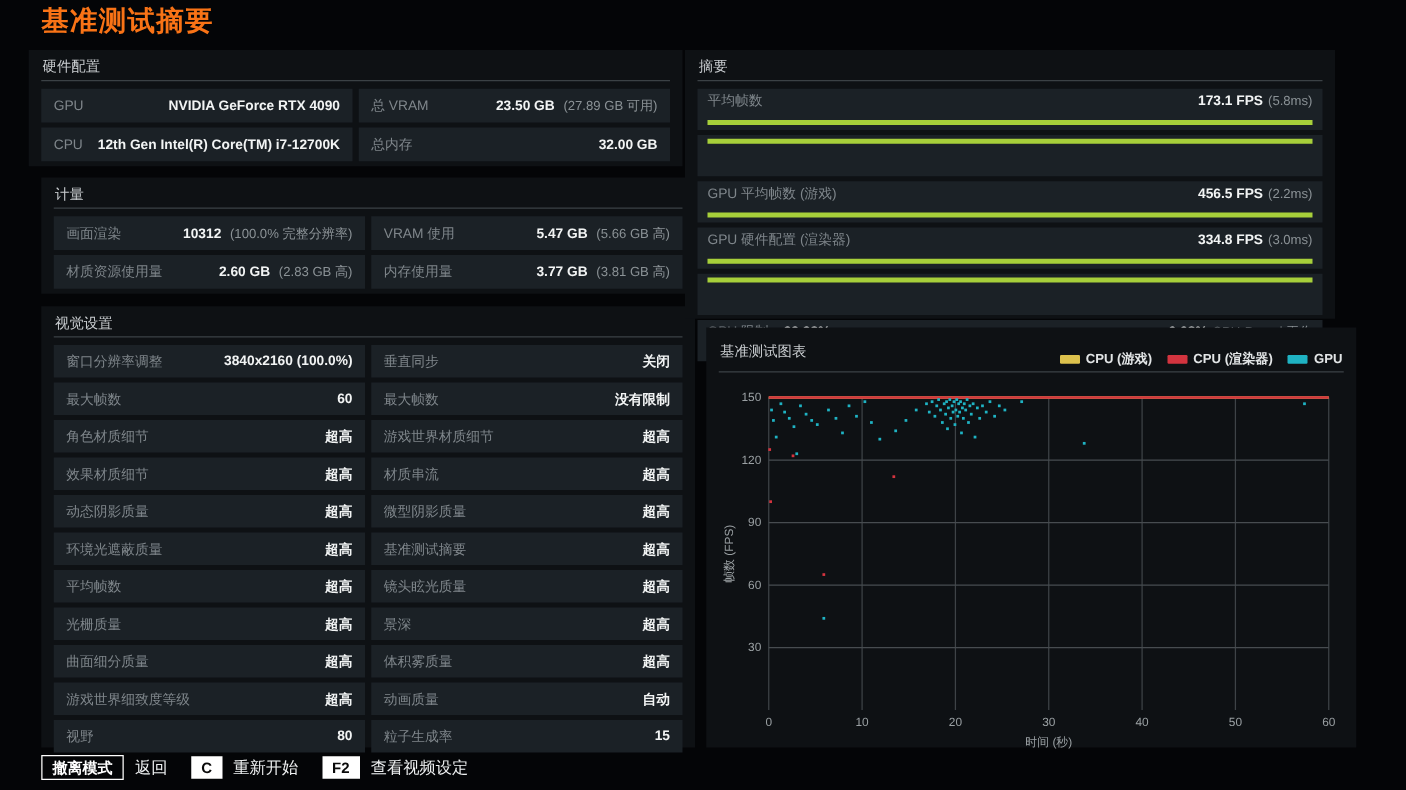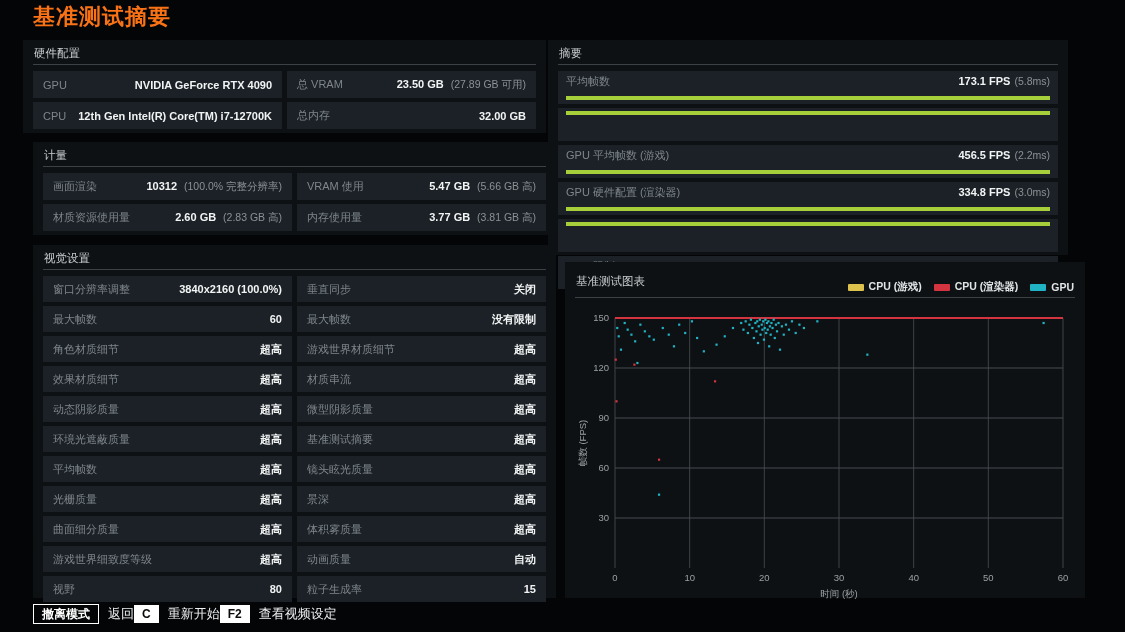--- a/index.html
+++ b/index.html
@@ -23,21 +23,21 @@
   .sumleft .lv{color:#f2f4f4;font-weight:bold;margin-left:12px;}
   .sumright{white-space:nowrap;}
   .sumright .val{color:#f2f4f4;font-weight:bold;}
   .sumright .note{color:#8b9296;font-size:10.5px;margin-left:4px;}
   .bartrack{height:4px;background:#101519;}
   .barfill{height:100%;}
   .legend{display:flex;align-items:center;gap:12px;}
   .legend-item{display:flex;align-items:center;gap:5px;font-size:10.5px;color:#e2e5e6;font-weight:bold;margin-top:12px;}
   .swatch{width:16px;height:7px;border-radius:1px;display:inline-block;}
   .chart-wrap{padding:2px 10px 0;}
-  .footer{position:absolute;left:33px;top:604px;display:flex;align-items:center;gap:0;color:#eef0f1;font-size:13px;}
+  .footer{position:absolute;left:33px;top:604px;display:flex;align-items:center;gap:19px;color:#eef0f1;font-size:13px;}
   .fgroup{display:flex;align-items:center;gap:9px;cursor:default;}
   .keycap{font-size:12px;font-weight:bold;padding:2px 8px;line-height:14px;}
   .keycap.outline{border:1px solid #ffffff;color:#ffffff;background:transparent;}
   .keycap.solid{background:#ffffff;color:#0a0a0a;}
   svg text{font-family:"Liberation Sans","DejaVu Sans",sans-serif;}
 </style>
 </head>
 <body>
 
 <div class="page">

